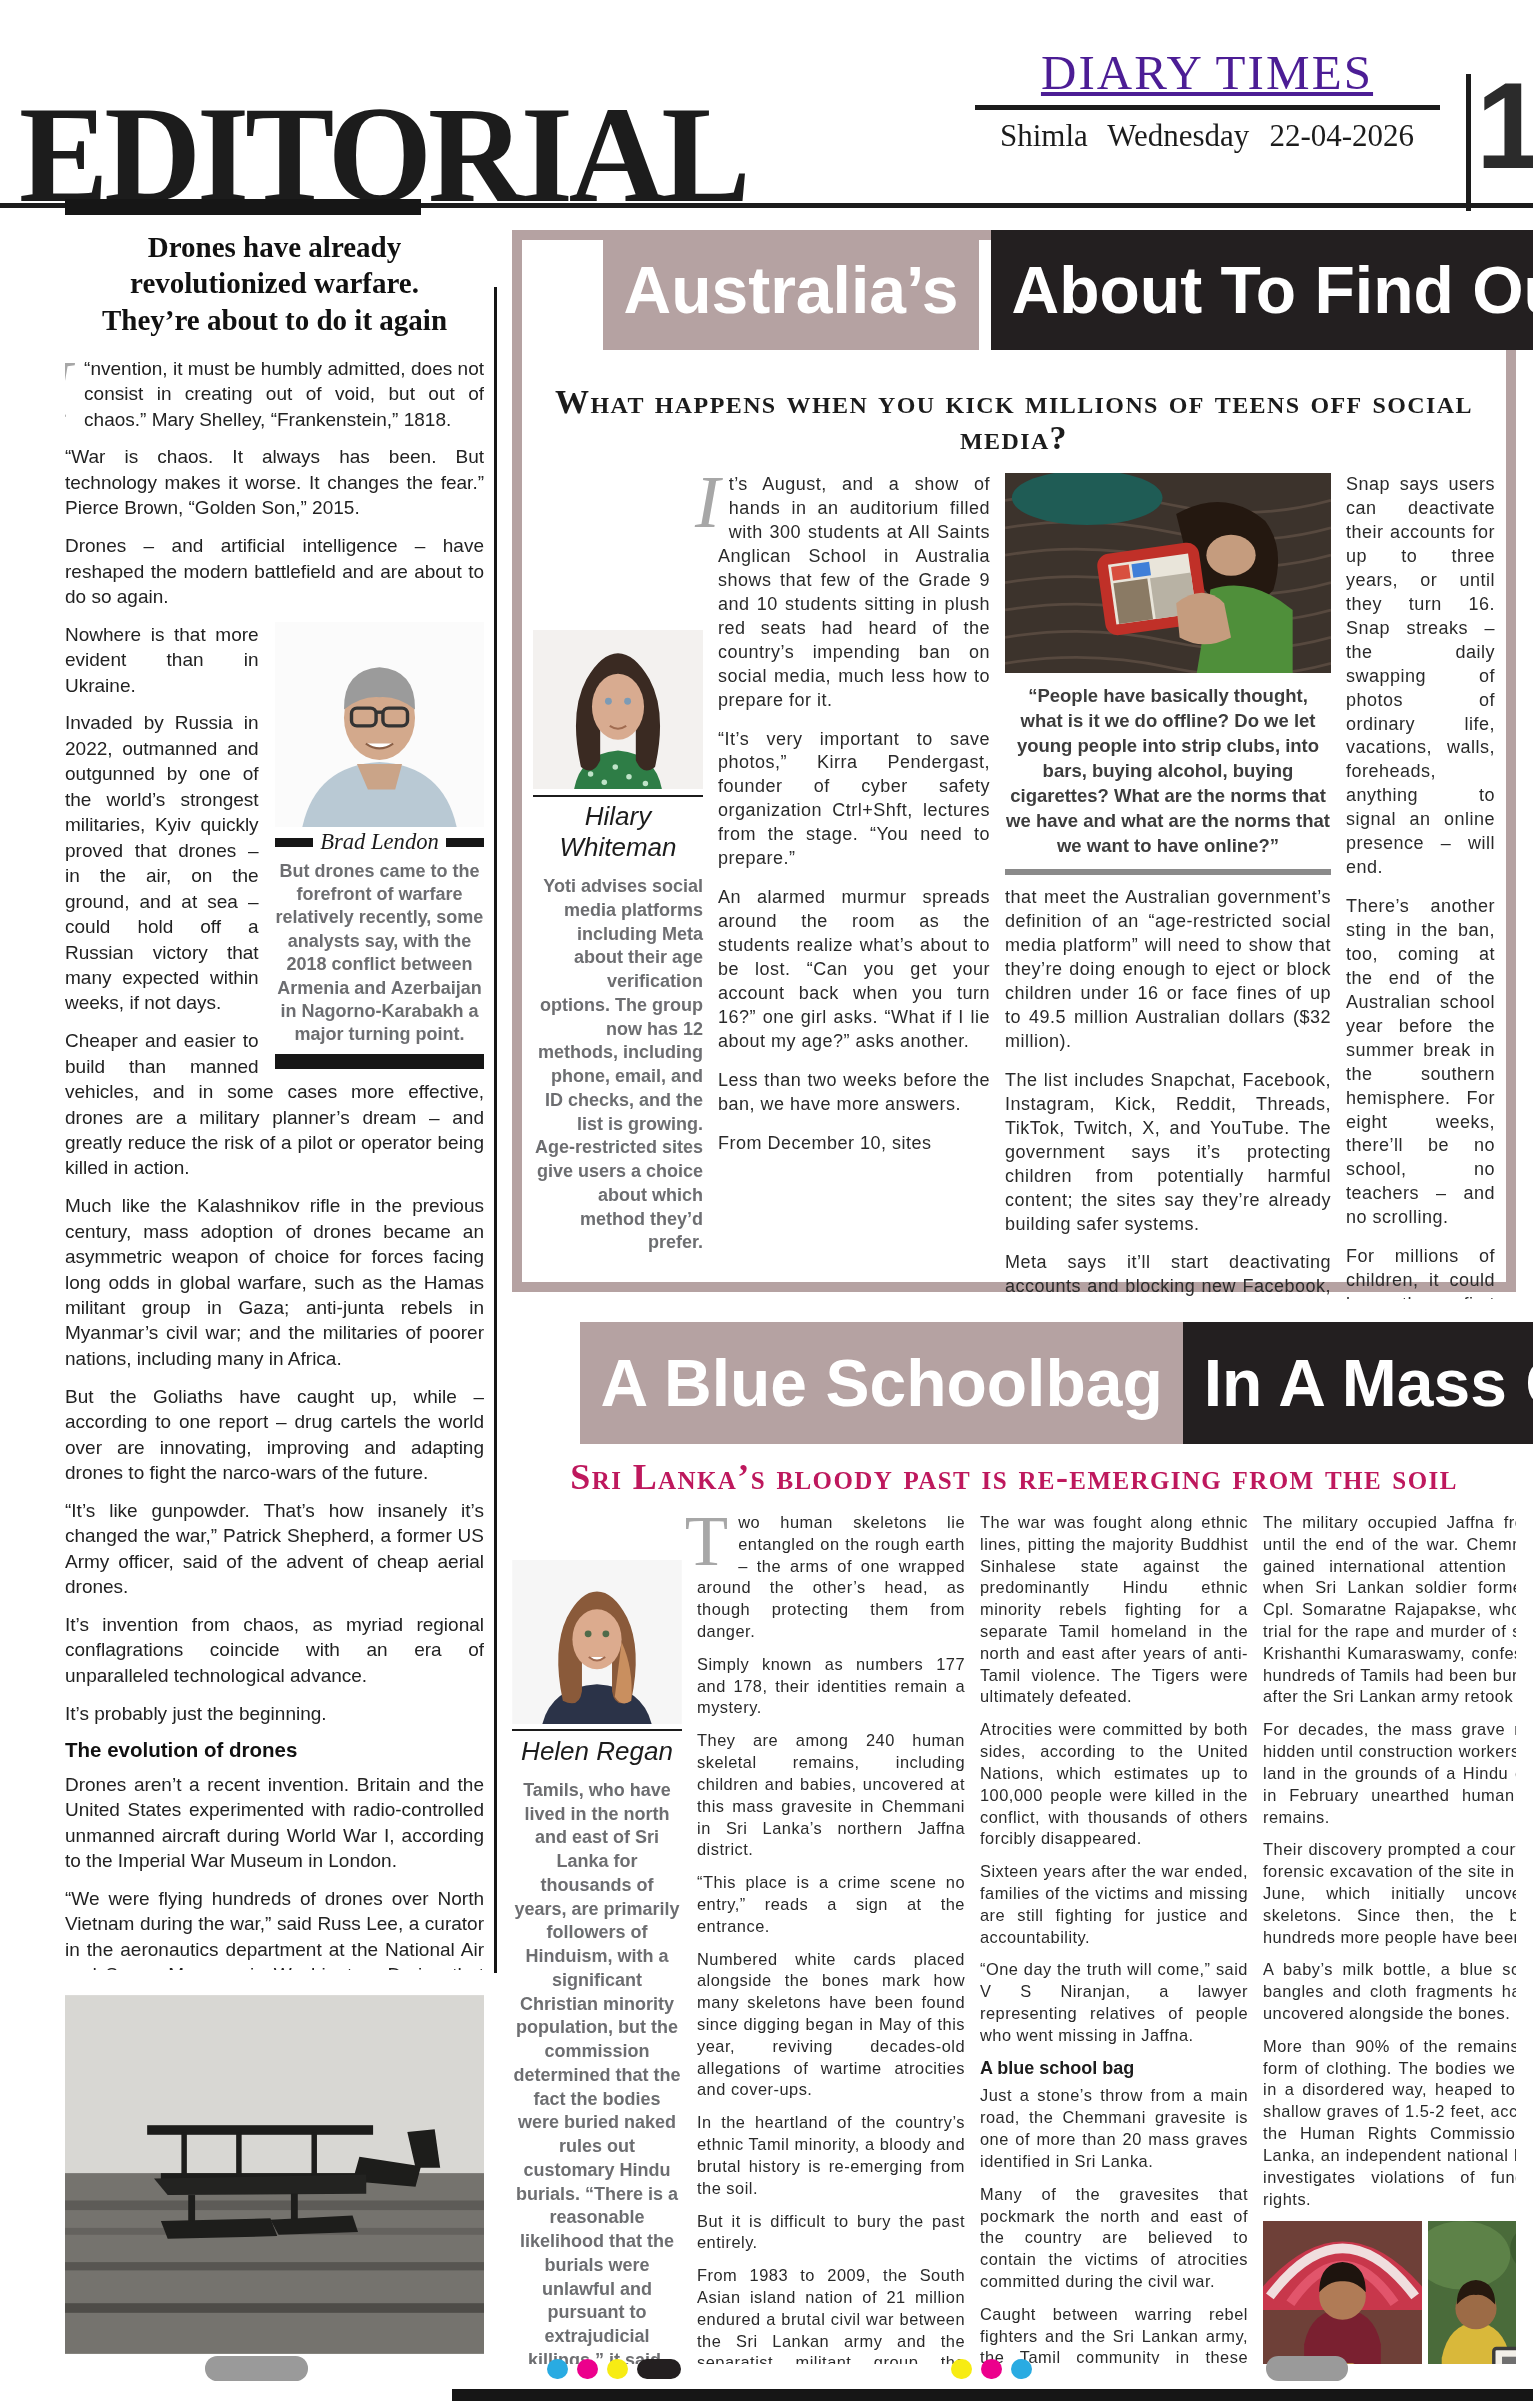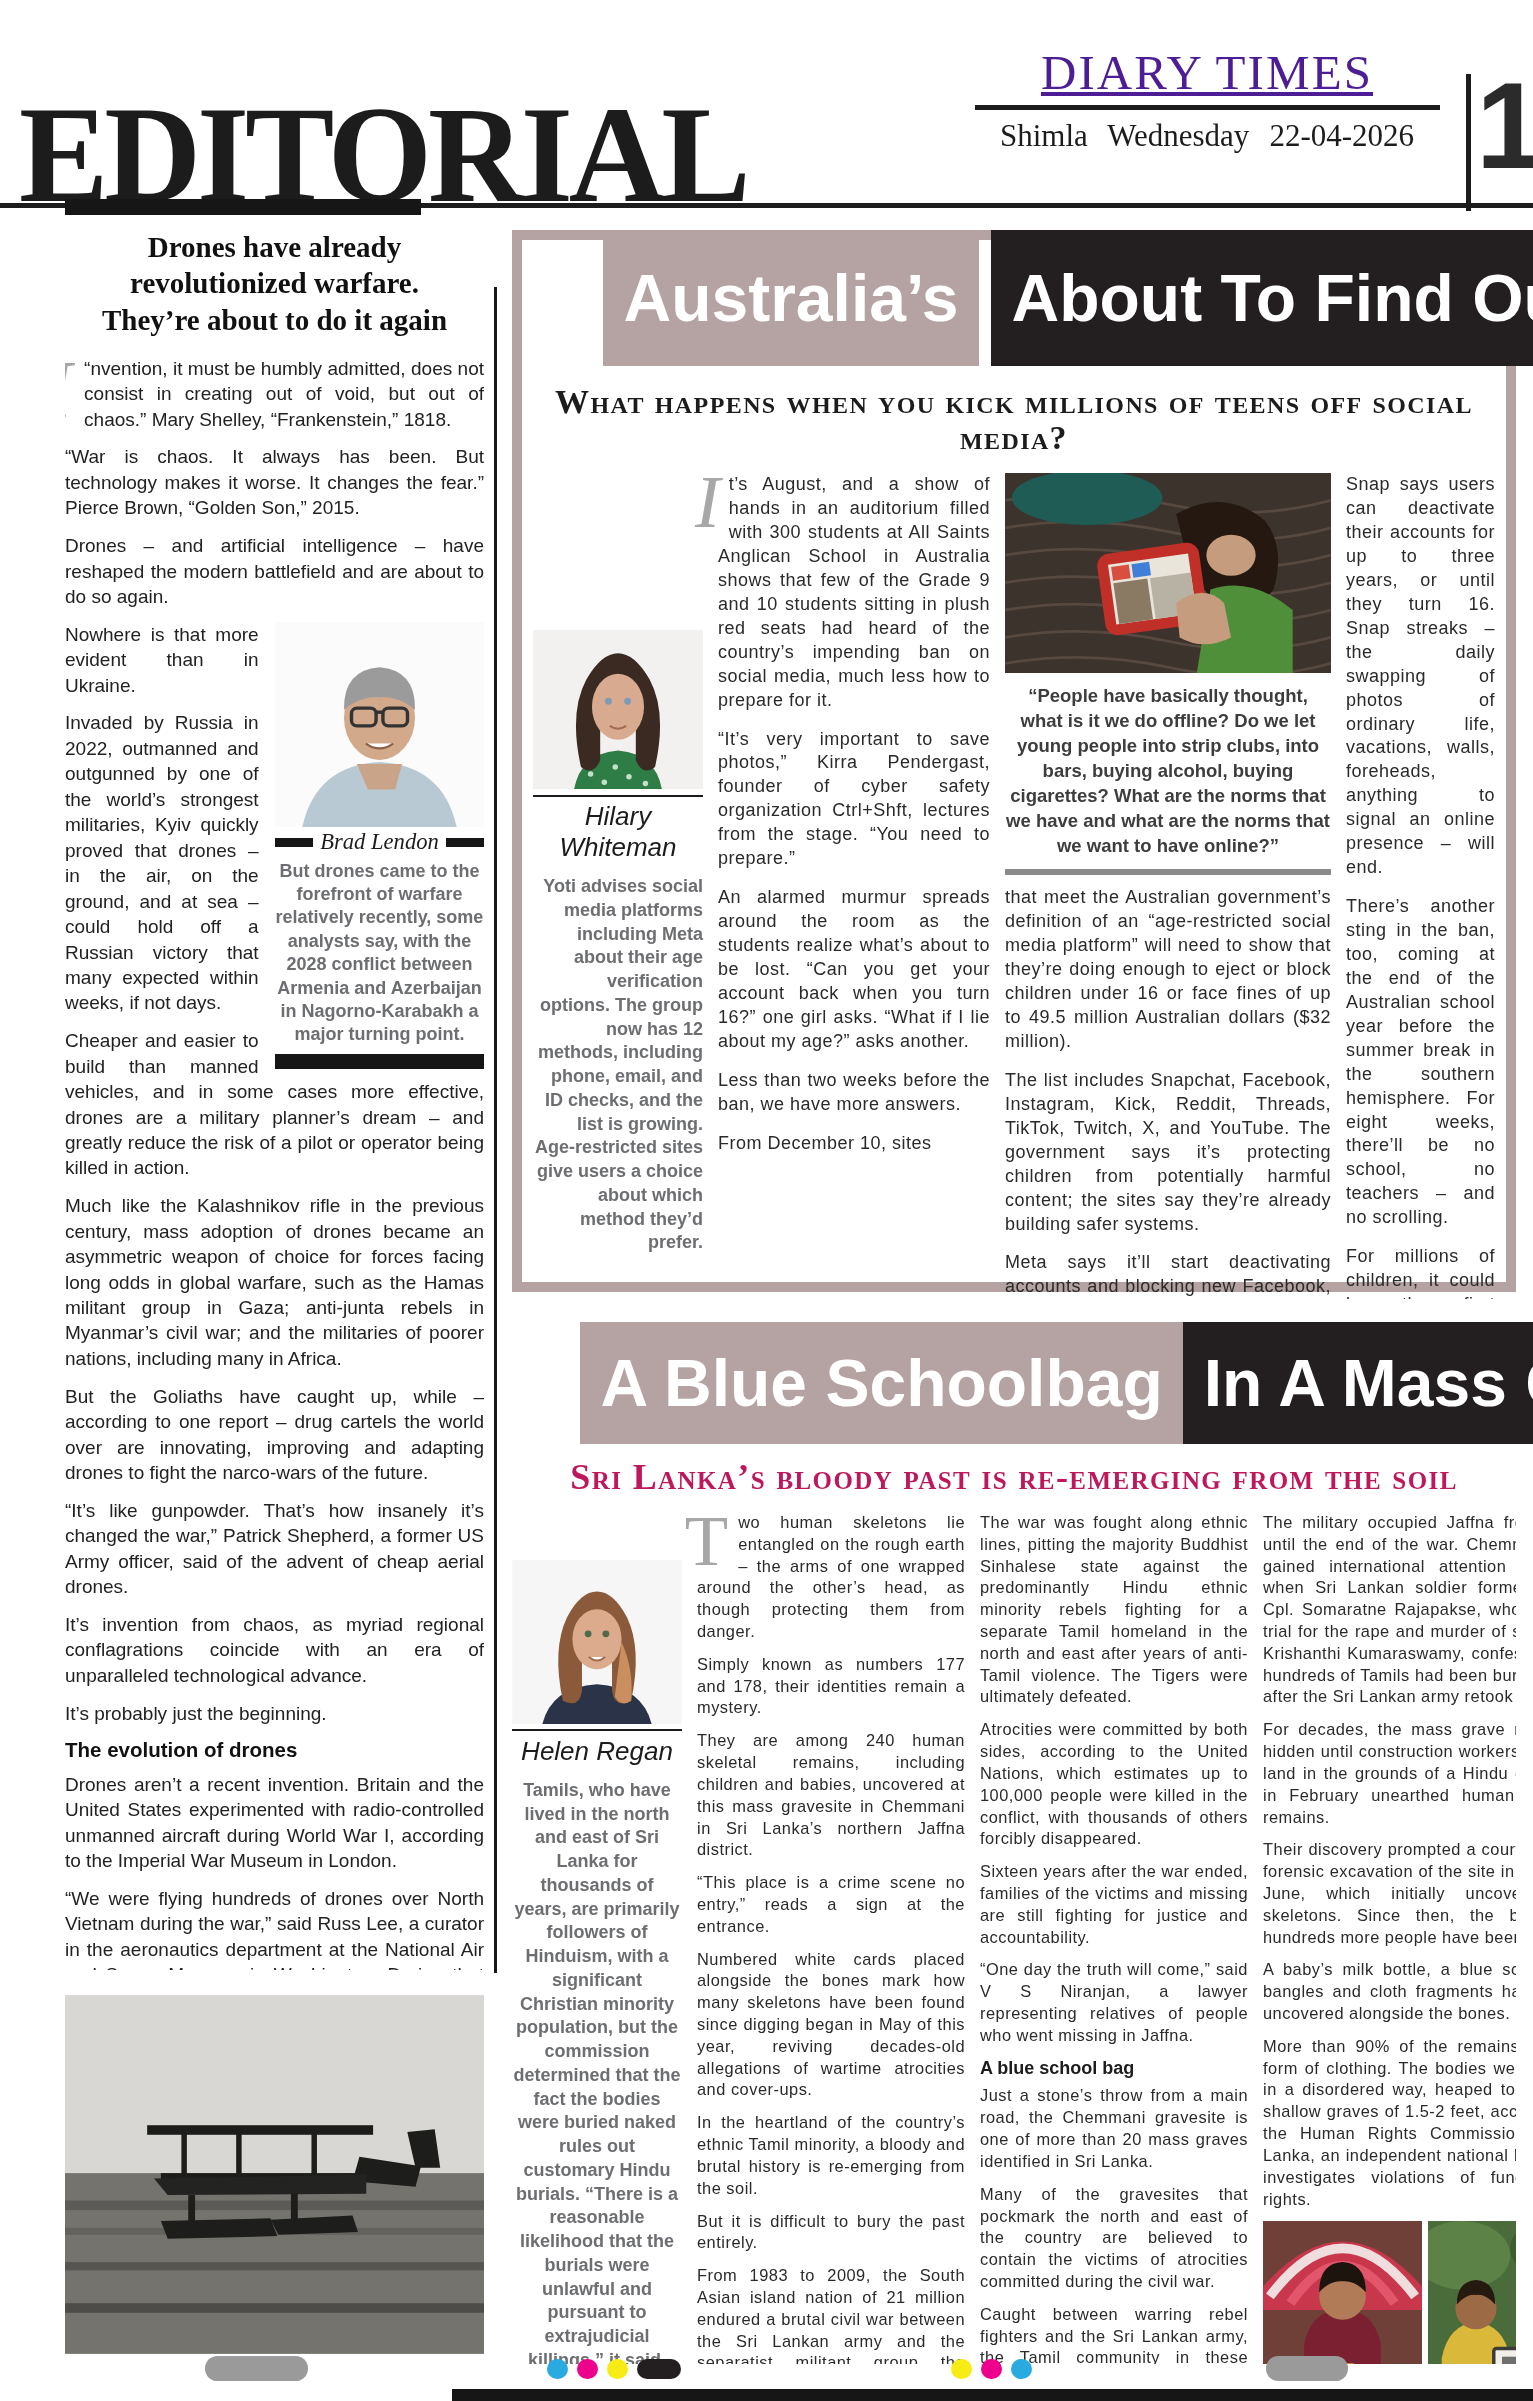--- a/index.html
+++ b/index.html
@@ -38,21 +38,21 @@
   .fig-cap{font-weight:700;font-size:18px;line-height:1.3;color:#6d6e71;text-align:center;margin:4.1px 0 6.8px 0;}
   .fig-endbar{height:15px;background:#161616;}
   .seaplane{position:absolute;left:65px;top:1995px;width:419px;height:359px;}
 
   
   .vrule{position:absolute;left:494px;top:287px;width:3.4px;height:1686px;background:#161616;}
 
   
   .ausbox{position:absolute;left:512px;top:230px;width:1004px;height:1062px;
           border:10.3px solid #b5a2a2;}
-  .aus-title{position:absolute;top:-10.3px;left:81px;right:-1.4px;display:flex;height:136px;gap:12px;}
+  .aus-title{position:absolute;top:-10.3px;left:81px;right:-1.4px;display:flex;height:120px;gap:12px;}
   .ttl{color:#fff;font-weight:700;font-size:66px;display:flex;align-items:center;
        padding:0 20.5px;white-space:nowrap;}
   .ttl-accent{background:#b5a2a2;}
   .ttl-main{background:#231f20;flex:1;}
   .subhead{font-family:"Liberation Serif",serif;font-variant:small-caps;font-weight:700;
            font-size:34px;letter-spacing:1.4px;text-align:center;color:#1c1c1c;
            margin:144px 6.8px 8.2px 6.8px;line-height:1.05;}
   .aus-cols{display:flex;gap:15px;padding:9.6px 11px 0 11px;height:835px;overflow:hidden;}
   .aus-cols p,.sl-cols p{margin:0 0 15px 0;font-size:18px;line-height:1.33;text-align:justify;
            letter-spacing:0.5px;color:#2a2a2a;}
@@ -130,21 +130,21 @@
           <rect x="112" y="126" width="36" height="26" rx="8" fill="none" stroke="#333" stroke-width="5"></rect>
           <rect x="158" y="126" width="36" height="26" rx="8" fill="none" stroke="#333" stroke-width="5"></rect>
           <line x1="148" y1="132" x2="158" y2="132" stroke="#333" stroke-width="5"></line>
           <path d="M133 178 Q153 192 173 178" fill="#fff" stroke="#8a5f46" stroke-width="3"></path>
         </svg>
         <div class="fig-name-row" data-name="figure-name-row">
           <span class="dash" data-name="name-dash-left"></span>
           <span class="fig-name" data-name="figure-author-name">Brad Lendon</span>
           <span class="dash" data-name="name-dash-right"></span>
         </div>
-        <div class="fig-cap" data-name="figure-caption">But drones came to the forefront of warfare relatively recently, some analysts say, with the 2028 conflict between Armenia and Azerbaijan in Nagorno-Karabakh a major turning point.</div>
+        <div class="fig-cap" data-name="figure-caption">But drones came to the forefront of warfare relatively recently, some analysts say, with the 2018 conflict between Armenia and Azerbaijan in Nagorno-Karabakh a major turning point.</div>
         <div class="fig-endbar" data-name="figure-end-bar"></div>
       </figure>
 
       <p data-name="paragraph">Nowhere is that more evident than in Ukraine.</p>
       <p data-name="paragraph">Invaded by Russia in 2022, outmanned and outgunned by one of the world’s strongest militaries, Kyiv quickly proved that drones – in the air, on the ground, and at sea – could hold off a Russian victory that many expected within weeks, if not days.</p>
       <p data-name="paragraph">Cheaper and easier to build than manned vehicles, and in some cases more effective, drones are a military planner’s dream – and greatly reduce the risk of a pilot or operator being killed in action.</p>
       <p data-name="paragraph">Much like the Kalashnikov rifle in the previous century, mass adoption of drones became an asymmetric weapon of choice for forces facing long odds in global warfare, such as the Hamas militant group in Gaza; anti-junta rebels in Myanmar’s civil war; and the militaries of poorer nations, including many in Africa.</p>
       <p data-name="paragraph">But the Goliaths have caught up, while – according to one report – drug cartels the world over are innovating, improving and adapting drones to fight the narco-wars of the future.</p>
       <p data-name="paragraph">“It’s like gunpowder. That’s how insanely it’s changed the war,” Patrick Shepherd, a former US Army officer, said of the advent of cheap aerial drones.</p>
       <p data-name="paragraph">It’s invention from chaos, as myriad regional conflagrations coincide with an era of unparalleled technological advance.</p>

